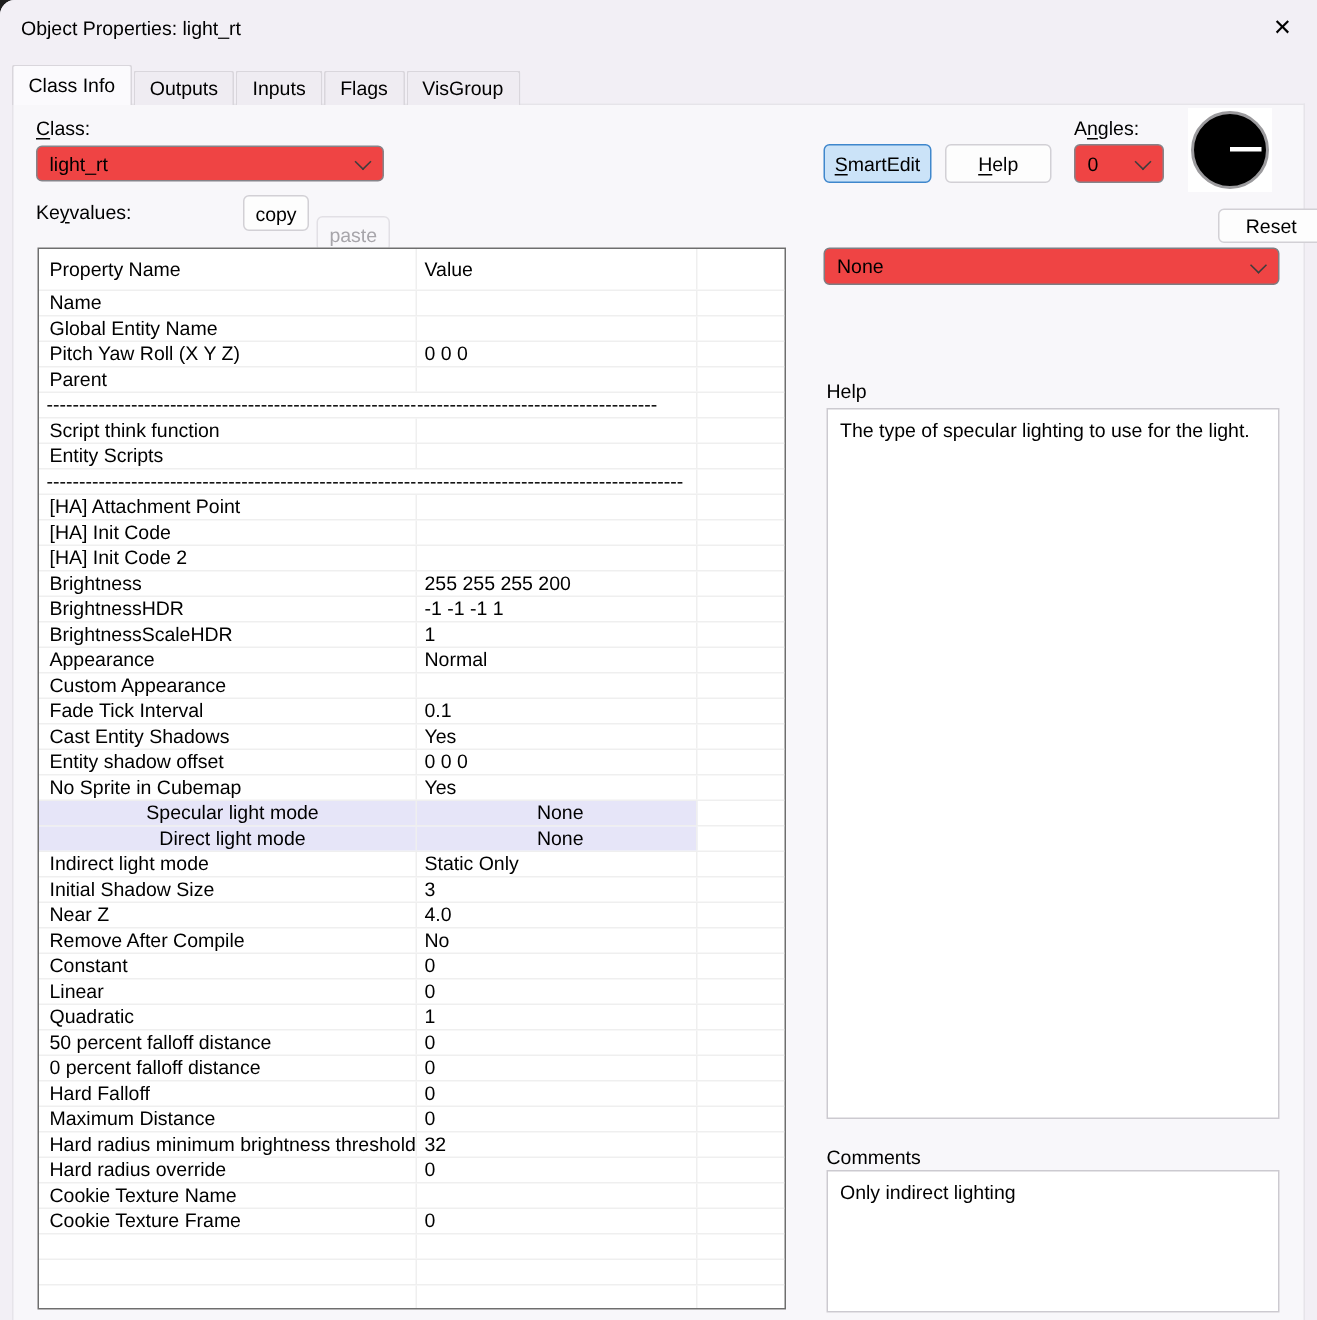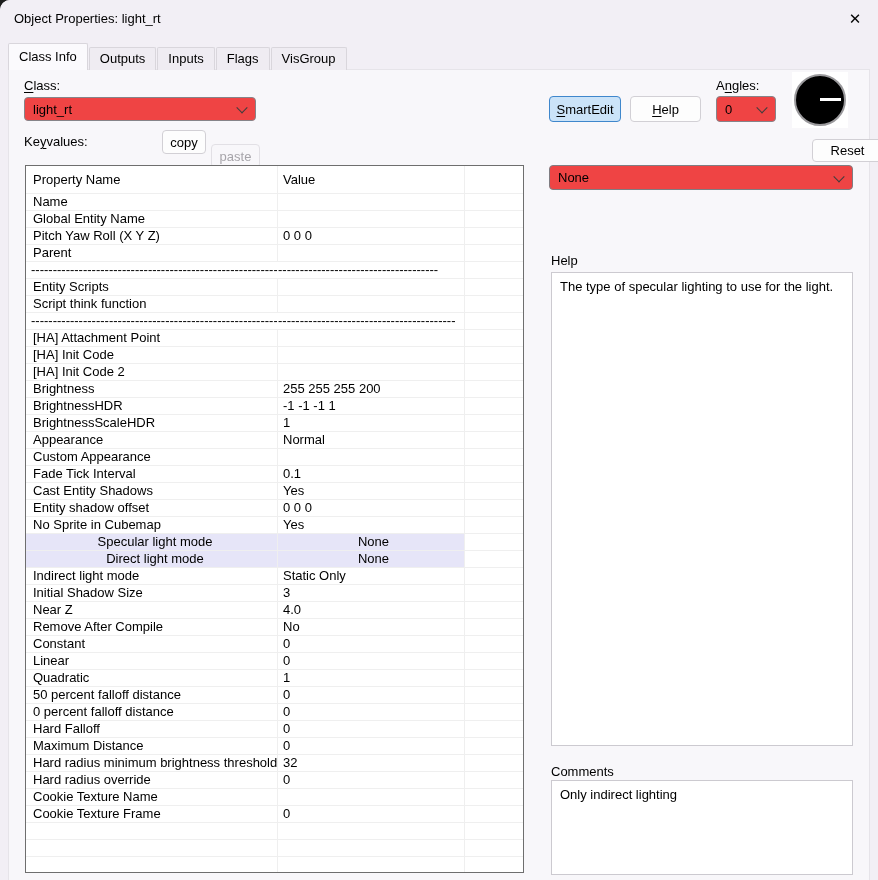--- a/index.html
+++ b/index.html
@@ -114,26 +114,26 @@
         <div class="c1">Parent</div>
         <div class="c2"></div>
         <div class="c3"></div>
       </div>
       <div class="trow sep">
         <div class="c1">----------------------------------------------------------------------</div>
         <div class="c2">-------------------------------------</div>
         <div class="c3"></div>
       </div>
       <div class="trow">
+        <div class="c1">Script think function</div>
+        <div class="c2"></div>
+        <div class="c3"></div>
+      </div>
+      <div class="trow">
         <div class="c1">Entity Scripts</div>
-        <div class="c2"></div>
-        <div class="c3"></div>
-      </div>
-      <div class="trow">
-        <div class="c1">Script think function</div>
         <div class="c2"></div>
         <div class="c3"></div>
       </div>
       <div class="trow sep">
         <div class="c1">----------------------------------------------------------------------</div>
         <div class="c2">-----------------------------------------</div>
         <div class="c3"></div>
       </div>
       <div class="trow">
         <div class="c1">[HA] Attachment Point</div>

